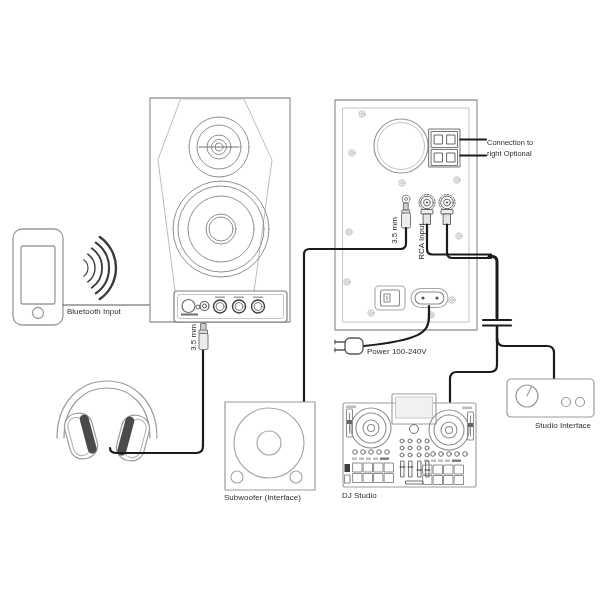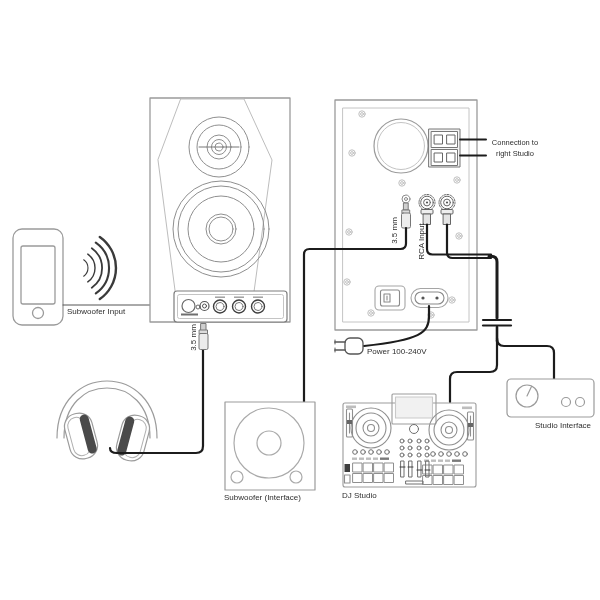--- a/index.html
+++ b/index.html
@@ -2,21 +2,21 @@
 <html><head>
 <meta charset="utf-8">
 <style>
   html,body{margin:0;padding:0;background:#fff;}
   #stage{position:relative;width:600px;height:600px;background:#fff;overflow:hidden;
          font-family:"Liberation Sans",sans-serif;}
   svg{position:absolute;left:0;top:0;}
   .lbl{position:absolute;font-size:8px;color:#2e2e2e;white-space:nowrap;line-height:9px;}
   .vlabel{position:absolute;font-size:8px;color:#2e2e2e;text-align:center;
           transform:rotate(-90deg);transform-origin:center;white-space:nowrap;}
-  .twoline{position:absolute;font-size:7.5px;color:#2e2e2e;text-align:center;line-height:11px;}
+  .twoline{position:absolute;font-size:7.5px;color:#2e2e2e;text-align:left;line-height:11px;}
   .twoline span{display:block;white-space:nowrap;}
 </style>
 </head>
 <body>
 
 <div id="stage">
 
 <svg width="600" height="600" viewBox="0 0 600 600">
   <g fill="none" stroke-linecap="round" stroke-linejoin="round">
 
@@ -326,31 +326,31 @@
       <rect x="507" y="379" width="87" height="38" rx="4" fill="#fff"></rect>
       <circle cx="527" cy="396" r="11"></circle>
       <path d="M 527,396 L 531.5,386.5"></path>
       <circle cx="566" cy="402" r="4.5"></circle>
       <circle cx="580" cy="402" r="4.5"></circle>
     </g>
 
   </g>
 </svg>
 
-<div class="lbl" style="left:67px;top:307px;">Subwoofer Input</div>
+<div class="lbl" style="left:67px;top:307px;">Bluetooth Input</div>
 
 <div class="vlabel" style="left:178px;top:333px;width:30px;">3.5 mm</div>
 
 <div class="vlabel" style="left:379px;top:226px;width:30px;">3.5 mm</div>
 
 <div class="vlabel" style="left:399px;top:237px;width:44px;">RCA Input</div>
 
 <div class="twoline" style="left:487px;top:137px;width:56px;">
   <span>Connection to</span>
-  <span>right Studio</span>
+  <span>right Optional</span>
 </div>
 
 <div class="lbl" style="left:367px;top:347px;">Power 100-240V</div>
 
 <div class="lbl" style="left:224px;top:493px;">Subwoofer (Interface)</div>
 
 <div class="lbl" style="left:342px;top:491px;">DJ Studio</div>
 
 <div class="lbl" style="left:505px;top:421px;padding-left:30px;">Studio Interface</div>
 

